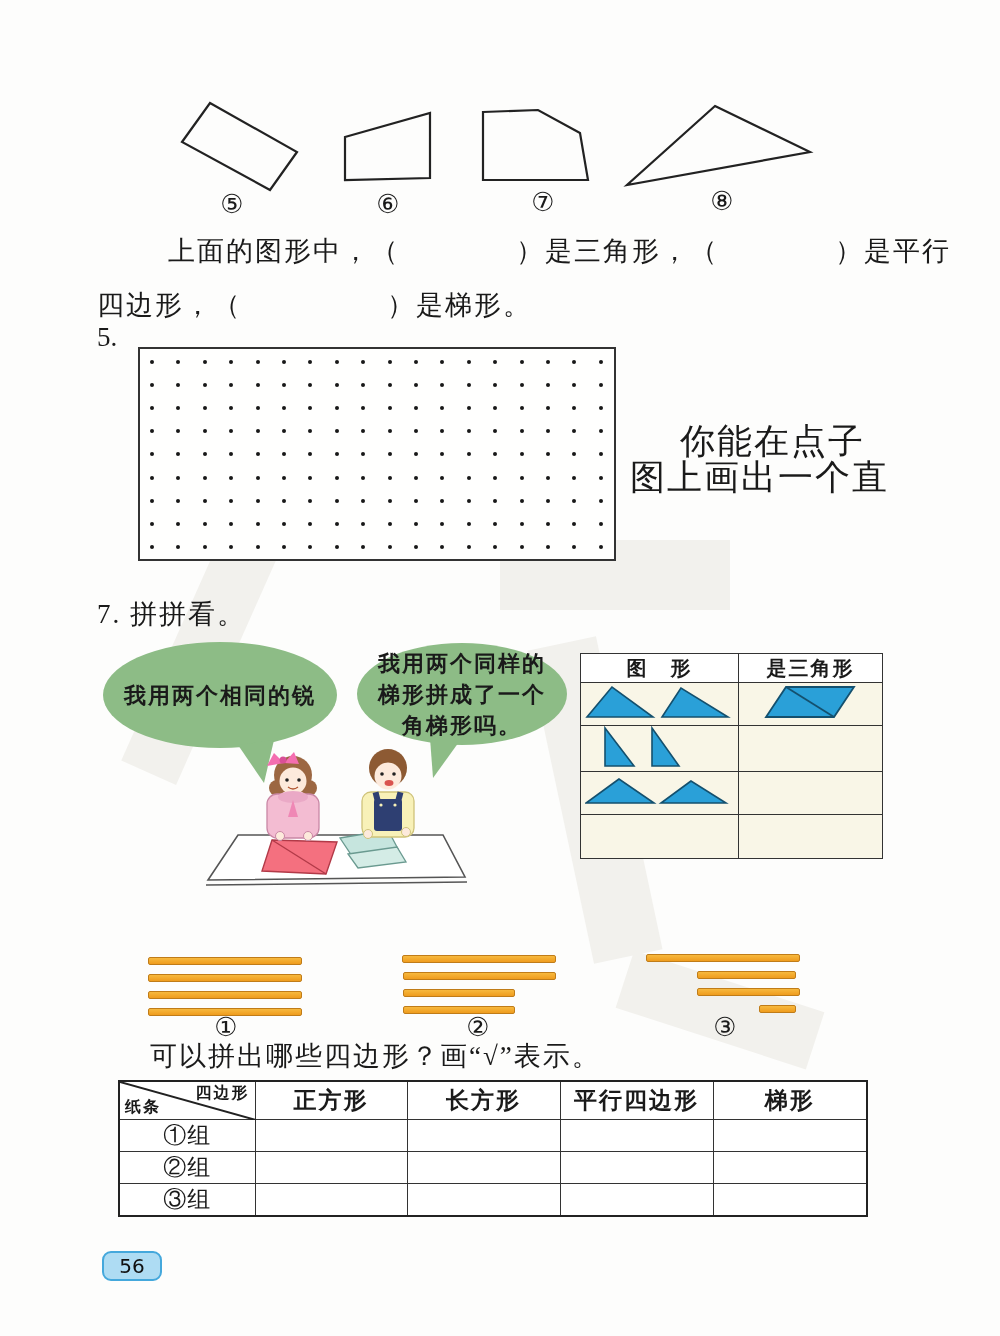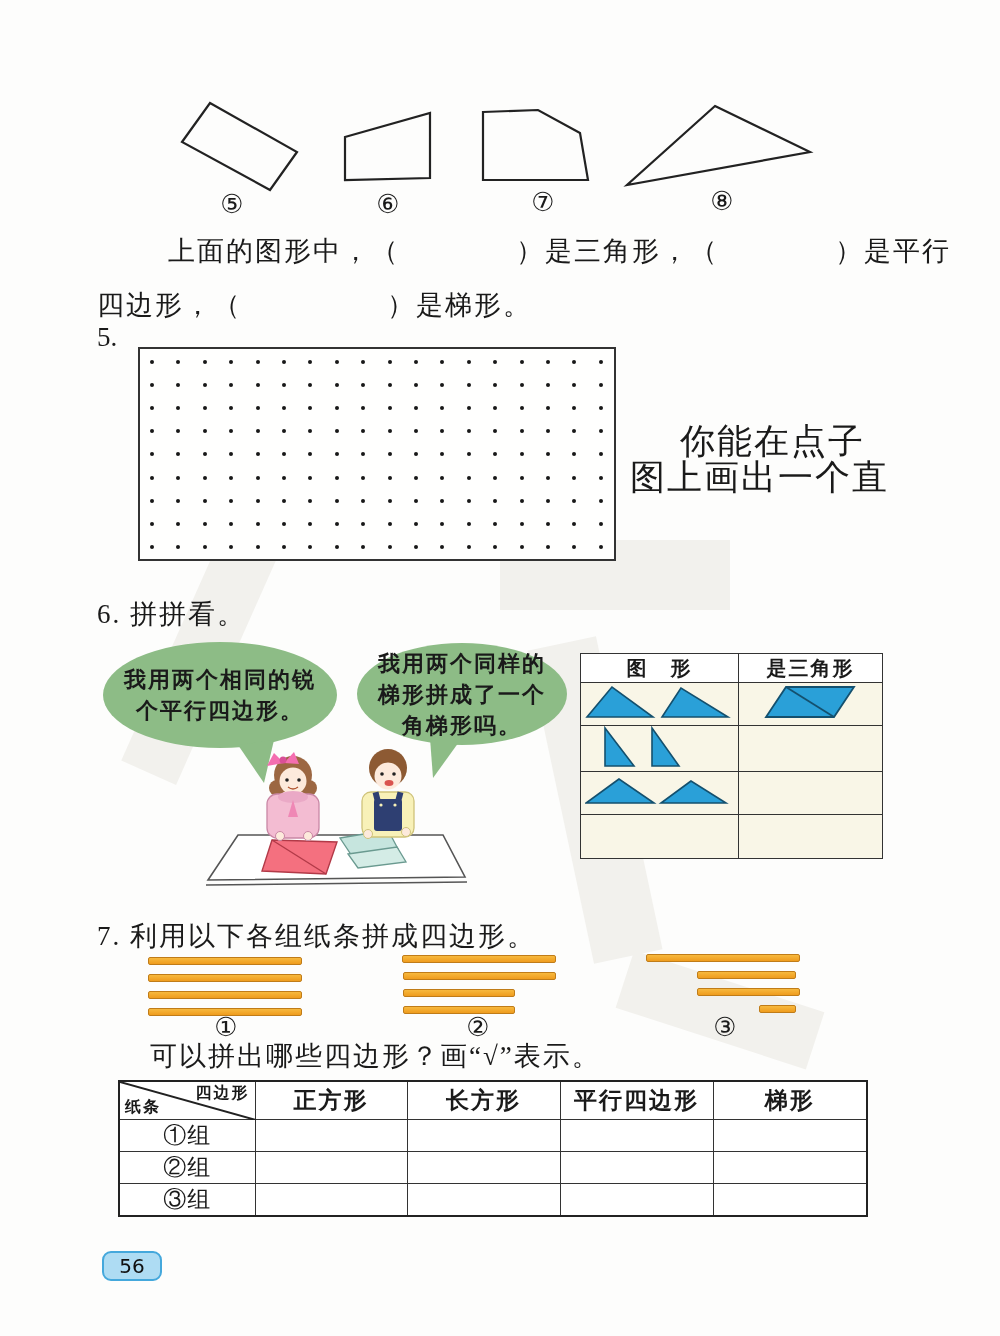--- a/index.html
+++ b/index.html
@@ -233,26 +233,25 @@
       <div class="dot" style="left: 379.6px; top: 195.8px;"></div>
       <div class="dot" style="left: 406px; top: 195.8px;"></div>
       <div class="dot" style="left: 432.4px; top: 195.8px;"></div>
       <div class="dot" style="left: 458.8px; top: 195.8px;"></div>
     </div>
   <div class="q5-side zh">
     <div class="ln">你能在点子</div>
     <div class="ln">图上画出一个直</div>
   </div>
 
-  <div class="sec-title zh" style="left:97px;top:596px;">6. 拼拼看。</div>
+  <div class="sec-title zh" style="left:97px;top:596px;">7. 拼拼看。</div>
 
   <div class="bubble" style="left:103px;top:642px;width:234px;height:106px;background:#8dbc86;">
     <div class="btxt">
       <div>我用两个相同的锐</div>
-      <div>个平行四边形。</div>
     </div>
   </div>
   <div class="bubble" style="left:357px;top:643px;width:210px;height:102px;background:#8dbc86;">
     <div class="btxt">
       <div>我用两个同样的</div>
       <div>梯形拼成了一个</div>
       <div>角梯形吗。</div>
     </div>
   </div>
   <svg class="abs" style="left:0;top:630px;" width="1000" height="170" viewBox="0 0 1000 170">
@@ -344,21 +343,20 @@
       </td>
       <td></td>
     </tr>
     <tr style="height:44px">
       <td></td>
       <td></td>
     </tr>
   </tbody>
     </table>
 
-  <div class="sec-title zh" style="left:97px;top:918px;">7. 利用以下各组纸条拼成四边形。</div>
   <div id="strips-layer">
       <div class="strip" style="left: 148px; top: 957px; width: 154px;"></div>
       <div class="strip" style="left: 148px; top: 974px; width: 154px;"></div>
       <div class="strip" style="left: 148px; top: 991px; width: 154px;"></div>
       <div class="strip" style="left: 148px; top: 1008px; width: 154px;"></div>
       <div class="strip" style="left: 402px; top: 955px; width: 154px;"></div>
       <div class="strip" style="left: 403px; top: 972px; width: 153px;"></div>
       <div class="strip" style="left: 403px; top: 989px; width: 112px;"></div>
       <div class="strip" style="left: 403px; top: 1006px; width: 112px;"></div>
       <div class="strip" style="left: 646px; top: 954px; width: 154px;"></div>

